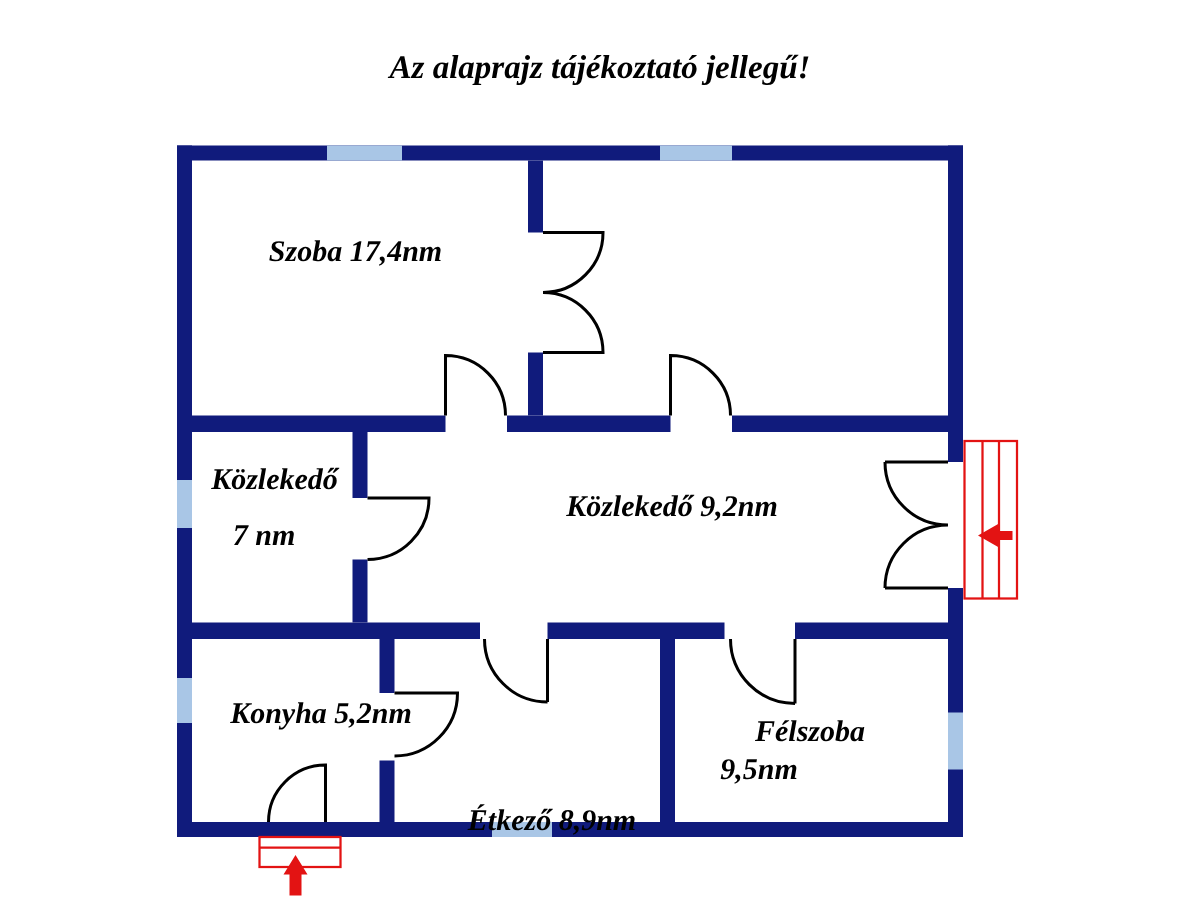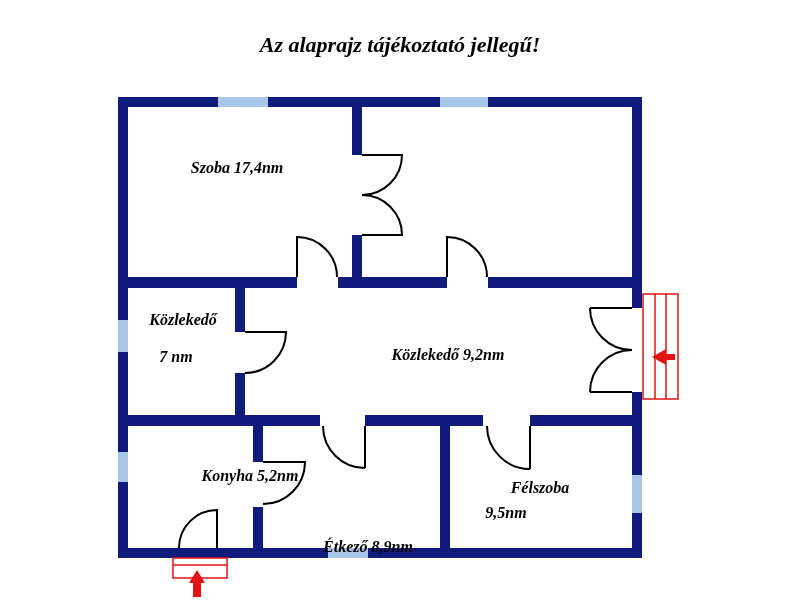--- a/index.html
+++ b/index.html
@@ -16,34 +16,34 @@
     font-family:"Liberation Serif","DejaVu Serif",serif;overflow:hidden;
   }
   #plan-svg{position:absolute;left:0;top:0;}
   .wall{fill:var(--wall);}
   .window{fill:var(--win);}
   .door{stroke:var(--door);stroke-width:2;fill:none;}
   .red-line{stroke:var(--red);stroke-width:1.5;fill:none;}
   .red-fill{fill:var(--red);stroke:none;}
   .room-label{
     position:absolute;transform:translate(-50%,-50%);
-    font-weight:bold;font-style:italic;font-size:16px;color:var(--text);
+    font-weight:bold;font-style:italic;font-size:20px;color:var(--text);
     white-space:nowrap;line-height:1.1;
   }
   #page-title{
     position:absolute;left:400px;top:45px;transform:translate(-50%,-50%);
     font-weight:bold;font-style:italic;font-size:22px;color:var(--text);
     white-space:nowrap;
   }
   .lbl-szoba1{left:237px;top:168px;}
   .lbl-szoba2{left:486px;top:164px;}
   .lbl-furdo1{left:183px;top:320px;}
   .lbl-furdo2{left:176px;top:357px;}
-  .lbl-kozlekedo{left:448px;top:355px;}
-  .lbl-konyha{left:214px;top:476px;margin-left:36px;}
+  .lbl-kozlekedo{left:448px;top:338px;}
+  .lbl-konyha{left:214px;top:476px;}
   .lbl-etkezo{left:368px;top:503px;margin-top:44px;}
   .lbl-felszoba1{left:540px;top:488px;}
   .lbl-felszoba2{left:506px;top:513px;}
 </style>
 </head>
 <body>
 
 <div id="stage">
 
   <div id="page-title">Az alaprajz tájékoztató jellegű!</div>

